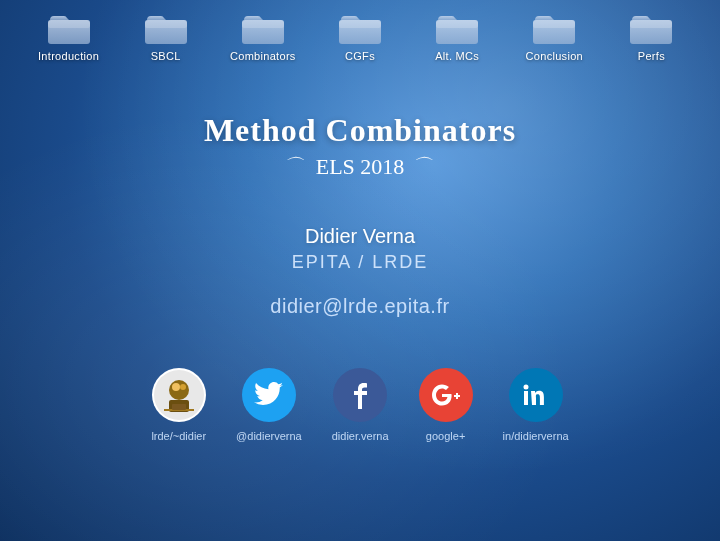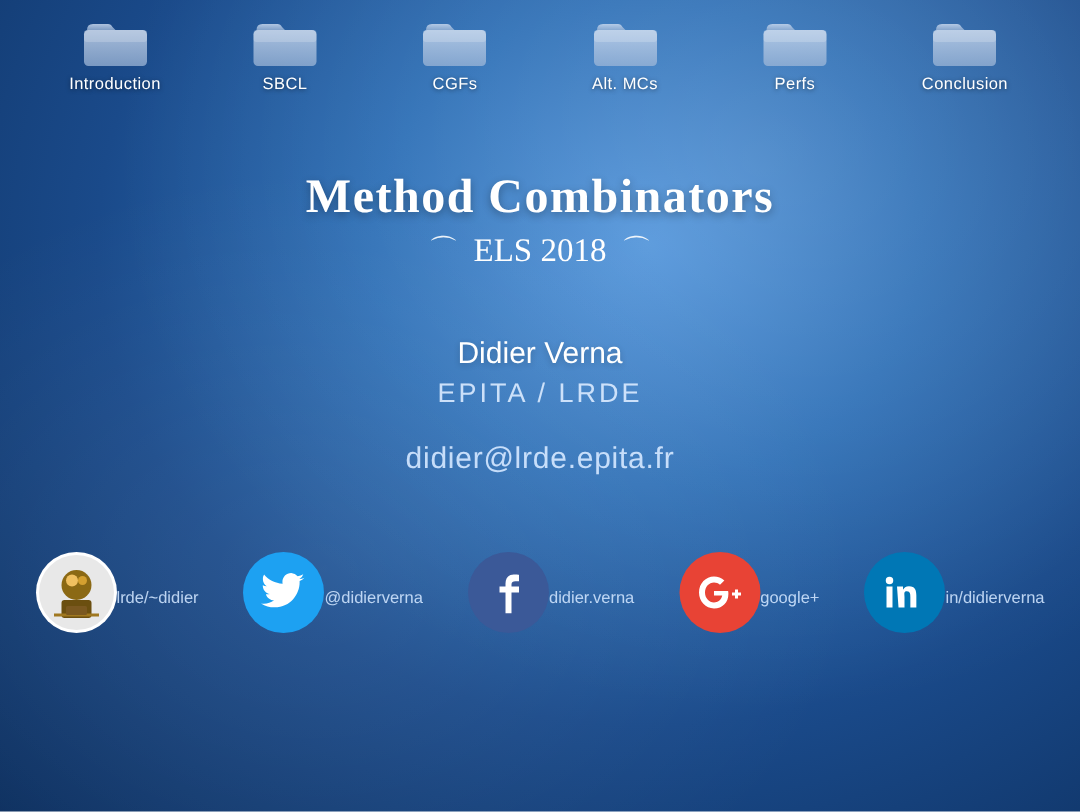--- a/index.html
+++ b/index.html
@@ -125,21 +125,21 @@
     
     .social-row {
       display: flex;
       gap: 30px;
       align-items: flex-start;
       margin-top: 10px;
     }
 
     .social-item {
       display: flex;
-      flex-direction: row;
+      flex-direction: column;
       align-items: center;
       cursor: pointer;
       justify-content: flex-end;
     }
 
     .social-circle {
       width: 54px;
       height: 54px;
       border-radius: 50%;
       display: flex;
@@ -205,20 +205,39 @@
 
           <rect x="2" y="12" width="42" height="8" rx="2" fill="white" opacity="0.2"></rect>
         </svg>
       </div>
       <span class="nav-label">SBCL</span>
     </div>
     <div class="nav-item">
       <div class="folder-icon">
         <svg viewBox="0 0 46 38" xmlns="http://www.w3.org/2000/svg">
           <defs>
+            <linearGradient id="fg3" x1="0%" y1="0%" x2="0%" y2="100%">
+              <stop offset="0%" style="stop-color:#c8d8ee;stop-opacity:0.95"></stop>
+              <stop offset="100%" style="stop-color:#a0b8d8;stop-opacity:0.85"></stop>
+            </linearGradient>
+          </defs>
+
+          <path d="M4 12 Q4 8 8 8 L18 8 Q20 8 21 10 L23 12 Z" fill="url(#fg3)" opacity="0.9"></path>
+
+          <rect x="2" y="12" width="42" height="24" rx="3" ry="3" fill="url(#fg3)" opacity="0.85"></rect>
+
+          <rect x="2" y="12" width="42" height="8" rx="2" fill="white" opacity="0.2"></rect>
+        </svg>
+      </div>
+      <span class="nav-label">Combinators</span>
+    </div>
+    <div class="nav-item">
+      <div class="folder-icon">
+        <svg viewBox="0 0 46 38" xmlns="http://www.w3.org/2000/svg">
+          <defs>
             <linearGradient id="fg4" x1="0%" y1="0%" x2="0%" y2="100%">
               <stop offset="0%" style="stop-color:#c8d8ee;stop-opacity:0.95"></stop>
               <stop offset="100%" style="stop-color:#a0b8d8;stop-opacity:0.85"></stop>
             </linearGradient>
           </defs>
 
           <path d="M4 12 Q4 8 8 8 L18 8 Q20 8 21 10 L23 12 Z" fill="url(#fg4)" opacity="0.9"></path>
 
           <rect x="2" y="12" width="42" height="24" rx="3" ry="3" fill="url(#fg4)" opacity="0.85"></rect>
 
@@ -243,53 +262,53 @@
 
           <rect x="2" y="12" width="42" height="8" rx="2" fill="white" opacity="0.2"></rect>
         </svg>
       </div>
       <span class="nav-label">Alt. MCs</span>
     </div>
     <div class="nav-item">
       <div class="folder-icon">
         <svg viewBox="0 0 46 38" xmlns="http://www.w3.org/2000/svg">
           <defs>
+            <linearGradient id="fg7" x1="0%" y1="0%" x2="0%" y2="100%">
+              <stop offset="0%" style="stop-color:#c8d8ee;stop-opacity:0.95"></stop>
+              <stop offset="100%" style="stop-color:#a0b8d8;stop-opacity:0.85"></stop>
+            </linearGradient>
+          </defs>
+
+          <path d="M4 12 Q4 8 8 8 L18 8 Q20 8 21 10 L23 12 Z" fill="url(#fg7)" opacity="0.9"></path>
+
+          <rect x="2" y="12" width="42" height="24" rx="3" ry="3" fill="url(#fg7)" opacity="0.85"></rect>
+
+          <rect x="2" y="12" width="42" height="8" rx="2" fill="white" opacity="0.2"></rect>
+        </svg>
+      </div>
+      <span class="nav-label">Conclusion</span>
+    </div>
+    <div class="nav-item">
+      <div class="folder-icon">
+        <svg viewBox="0 0 46 38" xmlns="http://www.w3.org/2000/svg">
+          <defs>
             <linearGradient id="fg6" x1="0%" y1="0%" x2="0%" y2="100%">
               <stop offset="0%" style="stop-color:#c8d8ee;stop-opacity:0.95"></stop>
               <stop offset="100%" style="stop-color:#a0b8d8;stop-opacity:0.85"></stop>
             </linearGradient>
           </defs>
 
           <path d="M4 12 Q4 8 8 8 L18 8 Q20 8 21 10 L23 12 Z" fill="url(#fg6)" opacity="0.9"></path>
 
           <rect x="2" y="12" width="42" height="24" rx="3" ry="3" fill="url(#fg6)" opacity="0.85"></rect>
 
           <rect x="2" y="12" width="42" height="8" rx="2" fill="white" opacity="0.2"></rect>
         </svg>
       </div>
       <span class="nav-label">Perfs</span>
-    </div>
-    <div class="nav-item">
-      <div class="folder-icon">
-        <svg viewBox="0 0 46 38" xmlns="http://www.w3.org/2000/svg">
-          <defs>
-            <linearGradient id="fg7" x1="0%" y1="0%" x2="0%" y2="100%">
-              <stop offset="0%" style="stop-color:#c8d8ee;stop-opacity:0.95"></stop>
-              <stop offset="100%" style="stop-color:#a0b8d8;stop-opacity:0.85"></stop>
-            </linearGradient>
-          </defs>
-
-          <path d="M4 12 Q4 8 8 8 L18 8 Q20 8 21 10 L23 12 Z" fill="url(#fg7)" opacity="0.9"></path>
-
-          <rect x="2" y="12" width="42" height="24" rx="3" ry="3" fill="url(#fg7)" opacity="0.85"></rect>
-
-          <rect x="2" y="12" width="42" height="8" rx="2" fill="white" opacity="0.2"></rect>
-        </svg>
-      </div>
-      <span class="nav-label">Conclusion</span>
     </div>
   </nav>
 
 <div class="main-content">
   <h1 class="title">Method Combinators</h1>
   <div class="subtitle">
     <span class="tilde-deco">⌒</span>
     <span>ELS 2018</span>
     <span class="tilde-deco">⌒</span>
   </div>

